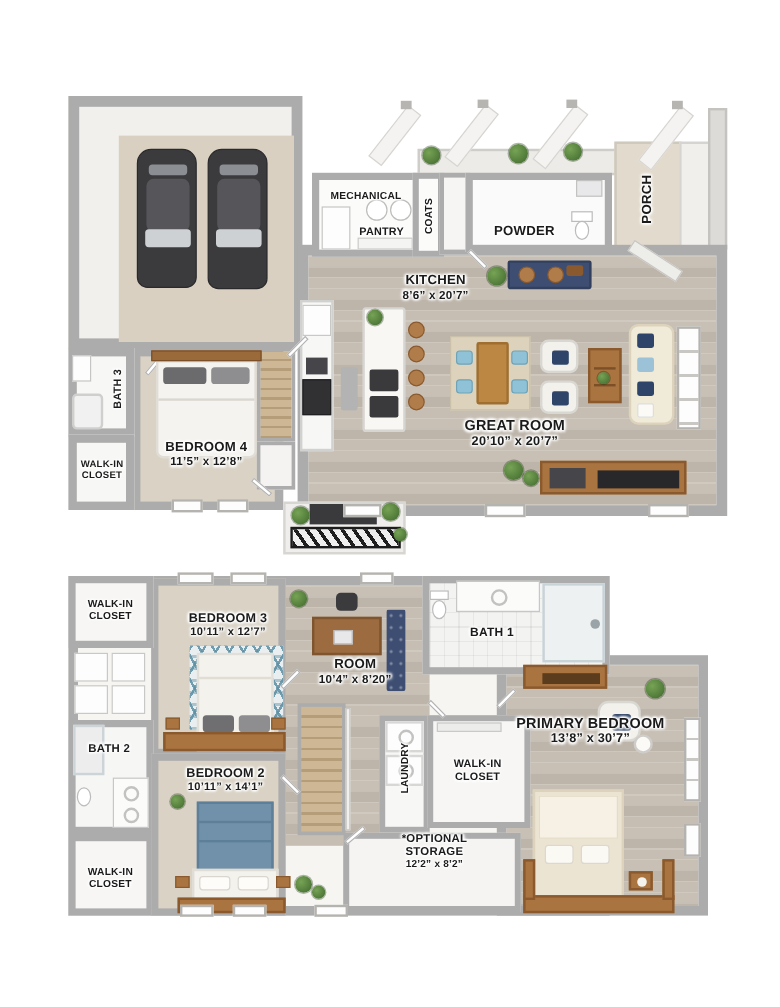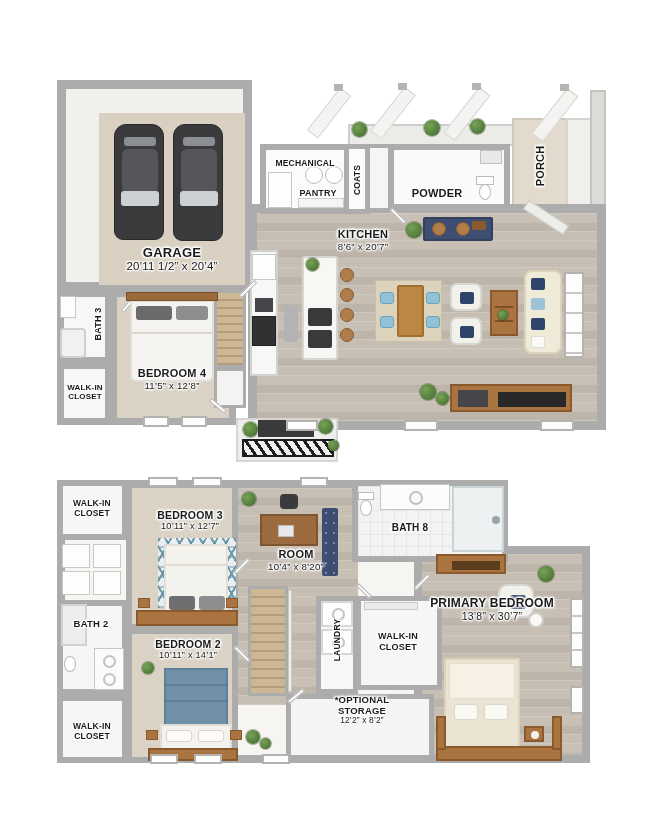--- a/index.html
+++ b/index.html
@@ -5,21 +5,21 @@
   html,body{margin:0;padding:0;background:#fff;}
   .page{position:relative;width:650px;height:839px;background:#ffffff;overflow:hidden;
         font-family:"Liberation Sans",sans-serif;}
   .abs{position:absolute;box-sizing:border-box;}
   .room{position:absolute;box-sizing:border-box;}
   .title{position:absolute;z-index:70;transform:translateX(-50%);font-size:23px;font-weight:700;
          letter-spacing:3px;color:#121212;border-bottom:3px solid #121212;padding:0 4px 5px 4px;white-space:nowrap;}
   .lbl{position:absolute;z-index:60;font-weight:800;color:#1a1a1a;text-align:center;line-height:1.18;
        letter-spacing:.2px;transform:translate(-50%,-50%);white-space:nowrap;
        text-shadow:0 0 2px #fff,0 0 3px #fff,0 0 4px #fff,1px 1px 2px #fff,-1px -1px 2px #fff,1px -1px 2px #fff,-1px 1px 2px #fff;}
-  .lbl .dims{font-weight:400;font-size:.88em;display:block;}
+  .lbl .dims{font-weight:700;font-size:.88em;display:block;}
   .vlbl{transform:translate(-50%,-50%) rotate(-90deg);}
   .wrap{white-space:normal;}
   .wood{background:repeating-linear-gradient(180deg,rgba(255,255,255,.14) 0 1px,rgba(0,0,0,0) 1px 9px),
               repeating-linear-gradient(180deg,#c8c0b5 0 9px,#bdb5aa 9px 18px,#c6beb3 18px 27px);}
   .carpet{background:#d9d2c5;}
   .tile{background:repeating-linear-gradient(90deg,rgba(0,0,0,.05) 0 1px,rgba(0,0,0,0) 1px 12px),
              repeating-linear-gradient(180deg,rgba(0,0,0,.05) 0 1px,rgba(0,0,0,0) 1px 12px),#f3f3f1;}
   .window{position:absolute;background:#fdfdfd;border:2px solid #b5b3af;box-sizing:border-box;z-index:34;}
   .door{position:absolute;background:#fff;border:1px solid #b3b3b3;z-index:26;box-sizing:border-box;}
   .plant{position:absolute;border-radius:50%;z-index:38;
@@ -167,32 +167,32 @@
          background:repeating-linear-gradient(180deg,#fdfdfd 0 18px,#c9c7c3 18px 20px),#fdfdfd;"></div>
 
     <div class="room" style="left:236px;top:418px;width:102px;height:44px;background:#efeeec;border:2px solid #d8d6d2;z-index:2;"></div>
     <div class="furn" style="left:258px;top:420px;width:56px;height:17px;background:#3a3a3d;z-index:12;"></div>
     <div class="furn" style="left:242px;top:439px;width:92px;height:18px;border:2px solid #1c1c1c;
          background:repeating-linear-gradient(55deg,#1e1e1e 0 3px,#efefef 3px 8px);z-index:12;"></div>
     <div class="plant" style="left:243px;top:422px;width:15px;height:15px;z-index:14;"></div>
     <div class="plant" style="left:318px;top:419px;width:15px;height:15px;z-index:14;"></div>
     <div class="plant" style="left:328px;top:440px;width:11px;height:11px;z-index:14;"></div>
 
-    <div class="lbl" style="left:172px;top:259px;font-size:13px;">
-      <span>GARAGE</span>
-      <span class="dims">20’11 1/2” x 20’4”</span>
-    </div>
     <div class="lbl" style="left:305px;top:163px;font-size:8.5px;">MECHANICAL</div>
     <div class="lbl" style="left:318px;top:193px;font-size:9px;">PANTRY</div>
     <div class="lbl vlbl" style="left:357px;top:180px;font-size:8.5px;">COATS</div>
     <div class="lbl" style="left:437px;top:193px;font-size:11px;">POWDER</div>
     <div class="lbl vlbl" style="left:540px;top:166px;font-size:11px;">PORCH</div>
     <div class="lbl" style="left:363px;top:240px;font-size:11px;">
       <span>KITCHEN</span>
       <span class="dims">8’6” x 20’7”</span>
+    </div>
+    <div class="lbl" style="left:429px;top:361px;font-size:12px;">
+      <span>GREAT ROOM</span>
+      <span class="dims">20’10” x 20’7”</span>
     </div>
     <div class="lbl" style="left:172px;top:379px;font-size:11px;">
       <span>BEDROOM 4</span>
       <span class="dims">11’5” x 12’8”</span>
     </div>
     <div class="lbl vlbl" style="left:98px;top:324px;font-size:9px;">BATH 3</div>
     <div class="lbl wrap" style="left:85px;top:392px;font-size:8px;width:54px;">WALK-IN CLOSET</div>
   </div>
 
   <div class="abs" style="left:0;top:0;width:650px;height:839px;">
@@ -316,21 +316,21 @@
 
     <div class="lbl wrap" style="left:92px;top:508px;font-size:8.5px;width:58px;">WALK-IN CLOSET</div>
     <div class="lbl" style="left:190px;top:521px;font-size:10.5px;">
       <span>BEDROOM 3</span>
       <span class="dims">10’11” x 12’7”</span>
     </div>
     <div class="lbl" style="left:296px;top:560px;font-size:11px;">
       <span>ROOM</span>
       <span class="dims">10’4” x 8’20”</span>
     </div>
-    <div class="lbl" style="left:410px;top:528px;font-size:10px;">BATH 8</div>
+    <div class="lbl" style="left:410px;top:528px;font-size:10px;">BATH 1</div>
     <div class="lbl" style="left:91px;top:624px;font-size:9.5px;">BATH 2</div>
     <div class="lbl" style="left:188px;top:650px;font-size:10.5px;">
       <span>BEDROOM 2</span>
       <span class="dims">10’11” x 14’1”</span>
     </div>
     <div class="lbl wrap" style="left:92px;top:731px;font-size:8.5px;width:58px;">WALK-IN CLOSET</div>
     <div class="lbl vlbl" style="left:337px;top:640px;font-size:8.5px;">LAUNDRY</div>
     <div class="lbl wrap" style="left:398px;top:642px;font-size:9px;width:62px;">WALK-IN CLOSET</div>
     <div class="lbl wrap" style="left:362px;top:710px;font-size:9.5px;width:72px;">
       <span>*OPTIONAL STORAGE</span>

